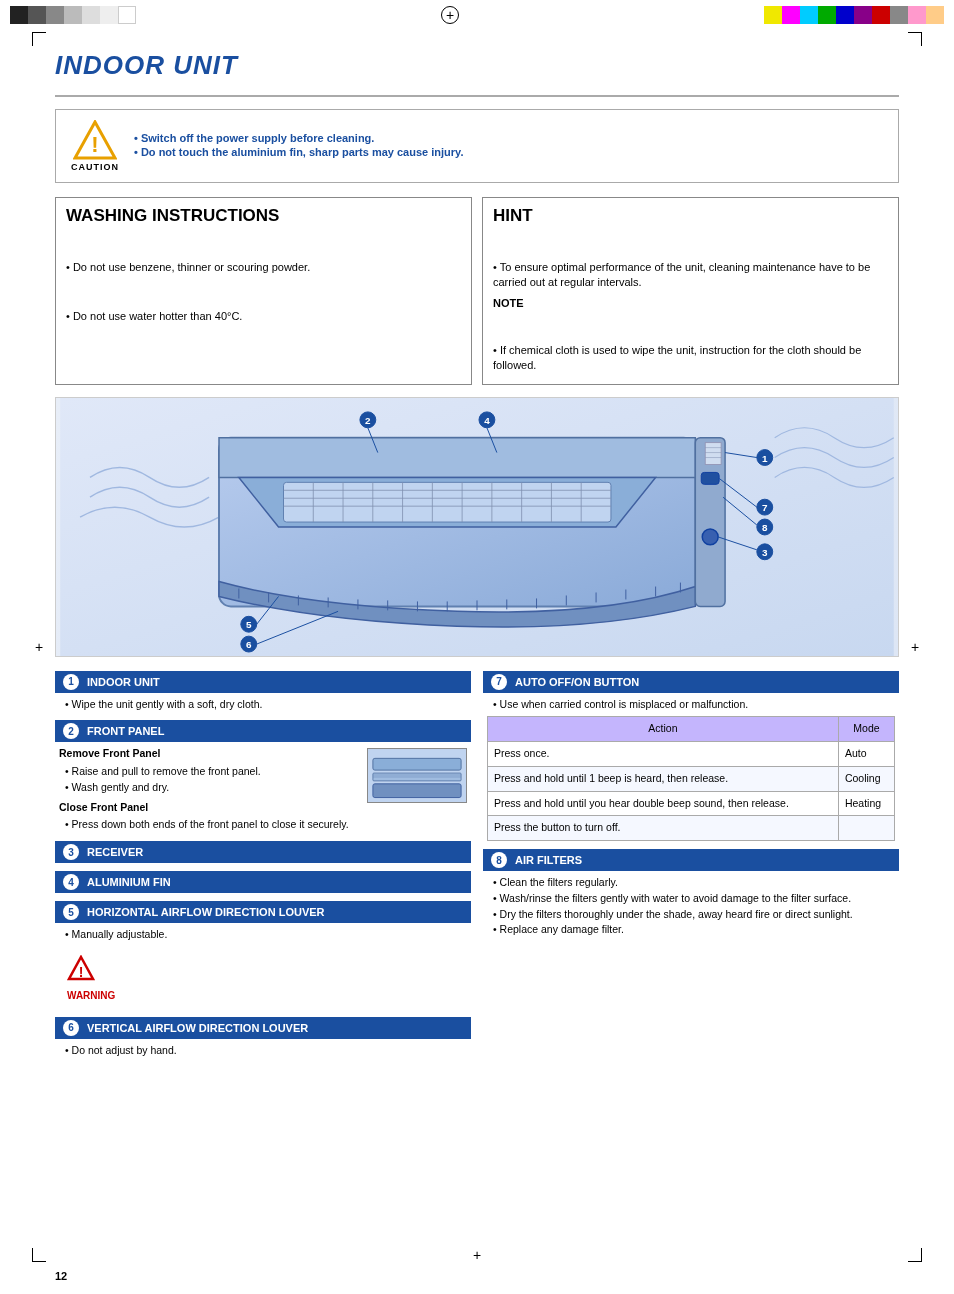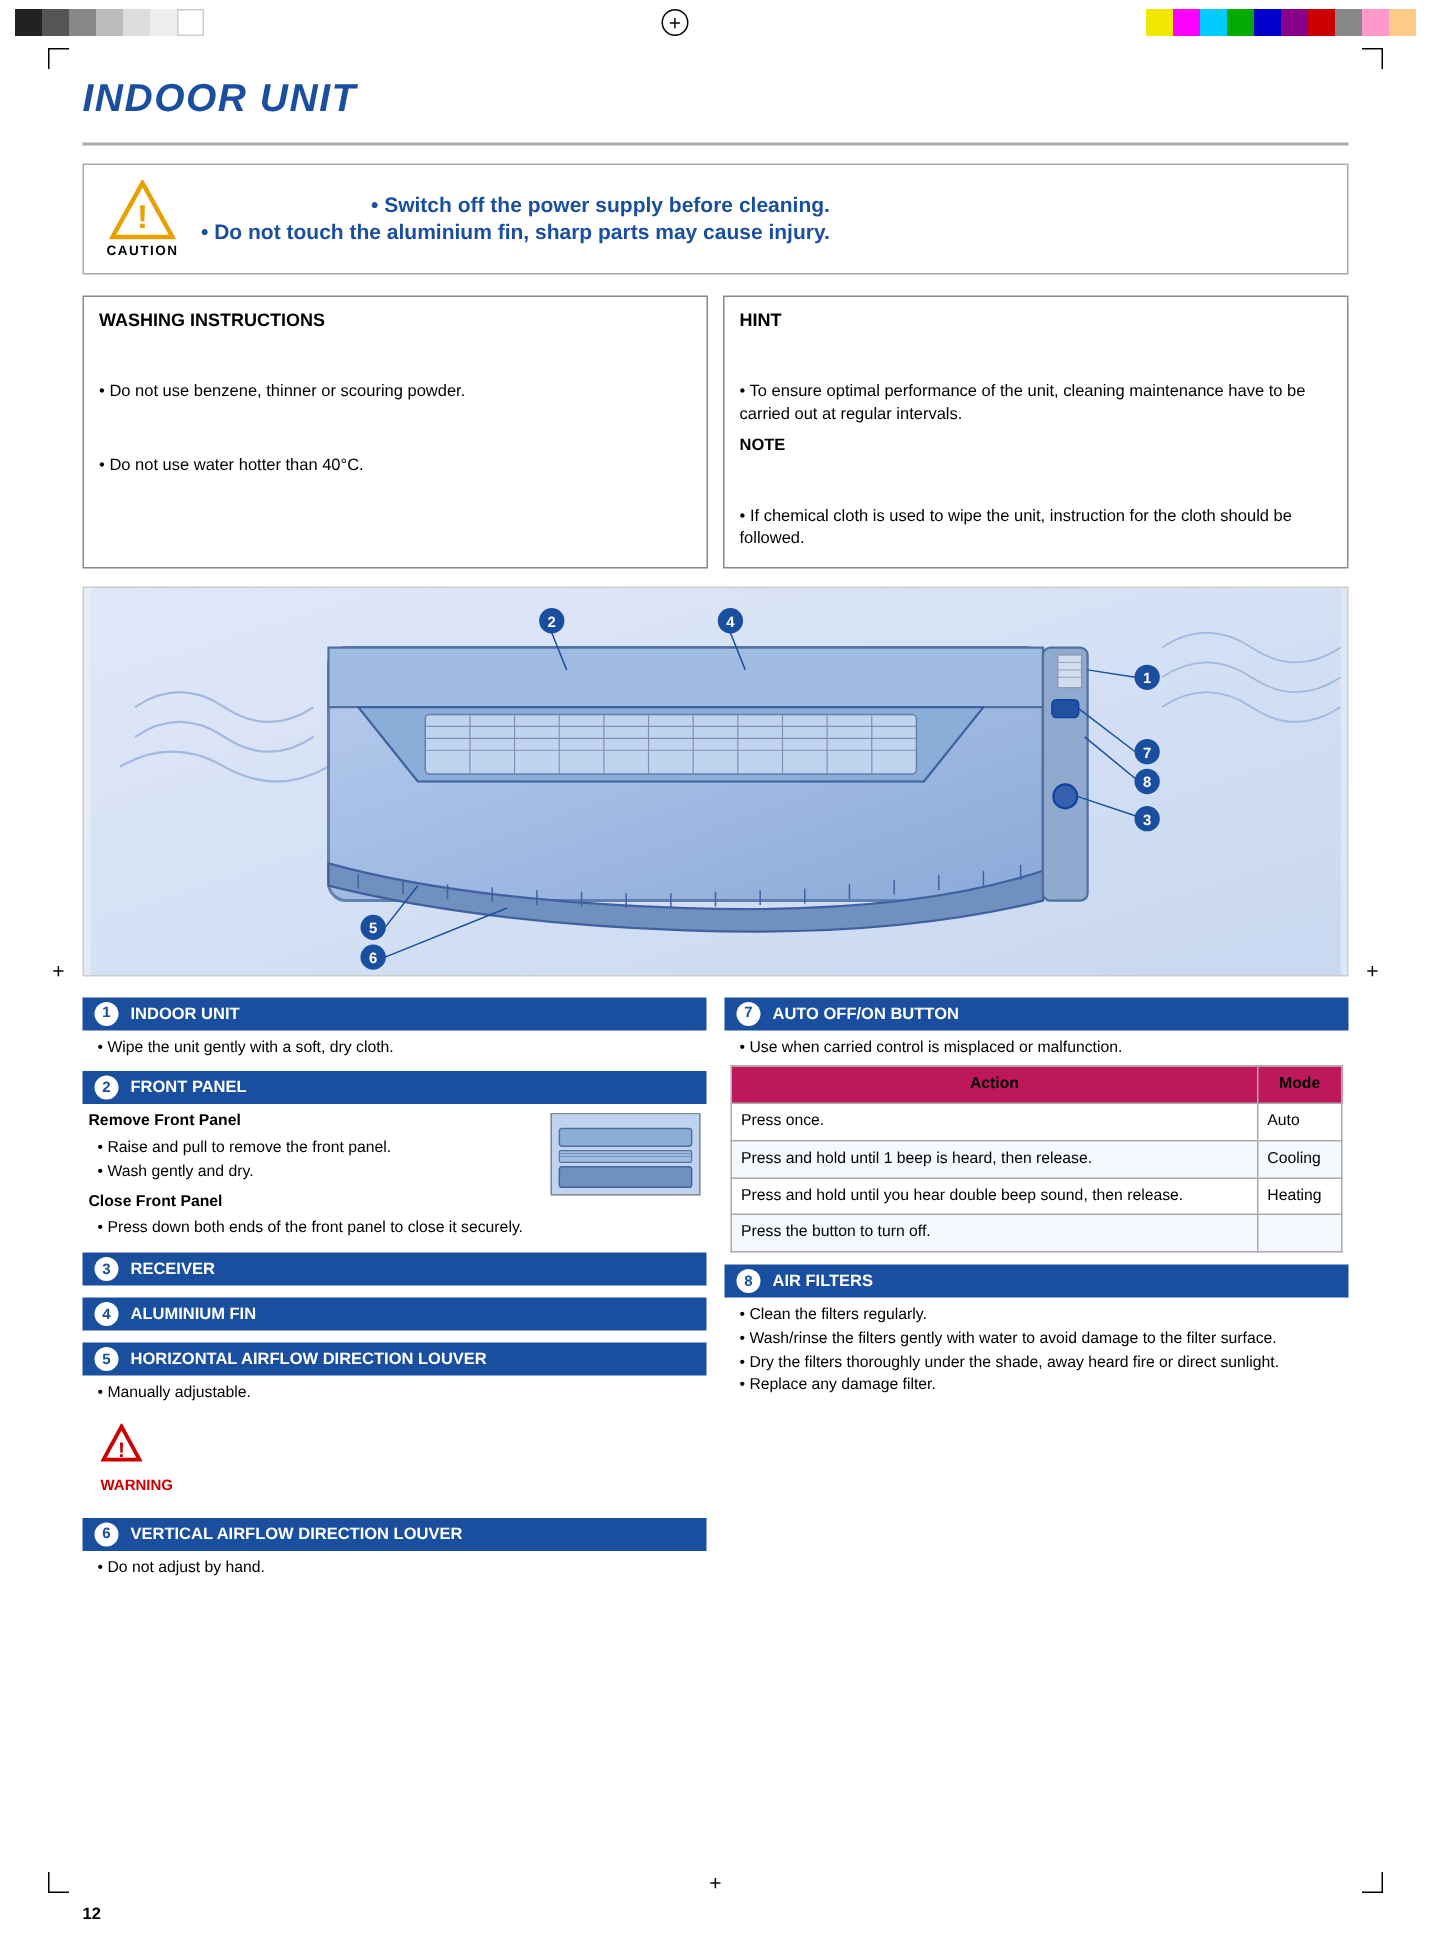--- a/index.html
+++ b/index.html
@@ -82,22 +82,21 @@
       margin-bottom: 2px;
     }
     .caution-triangle svg { width: 44px; height: 40px; }
     .caution-label {
       font-size: 9px;
       font-weight: bold;
       letter-spacing: 1px;
       color: #000;
     }
     .caution-text {
-      font-size: 14px;
-      text-align: right;
+      font-size: 11px;
     }
     .caution-text p {
       font-weight: bold;
       color: #1a4fa0;
       margin-bottom: 2px;
     }
     .caution-text p span { color: #1a4fa0; }
 
     
     .info-row {
@@ -106,21 +105,21 @@
       margin-bottom: 12px;
     }
     .info-box {
       flex: 1;
       border: 1.5px solid #888;
       padding: 8px 10px;
       font-size: 11px;
     }
     .info-box .box-title {
       font-weight: bold;
-      font-size: 12px;
+      font-size: 17px;
       color: #000;
       margin-bottom: 4px;
     }
     .info-box ul {
       list-style: none;
       padding: 0;
     }
     .info-box ul li::before {
       content: '•  ';
     }
@@ -223,25 +222,25 @@
     }
 
     
     .action-table {
       width: 100%;
       border-collapse: collapse;
       font-size: 10.5px;
       margin-top: 4px;
     }
     .action-table th {
-      background: #be185d;
+      background: #c4b5fd;
       border: 1px solid #aaa;
       padding: 4px 6px;
       text-align: center;
-      font-weight: bold;
+      font-weight: normal;
       color: #000;
     }
     .action-table td {
       border: 1px solid #aaa;
       padding: 4px 6px;
       text-align: left;
     }
     .action-table tr:nth-child(even) td { background: #f5f8ff; }
 
     

